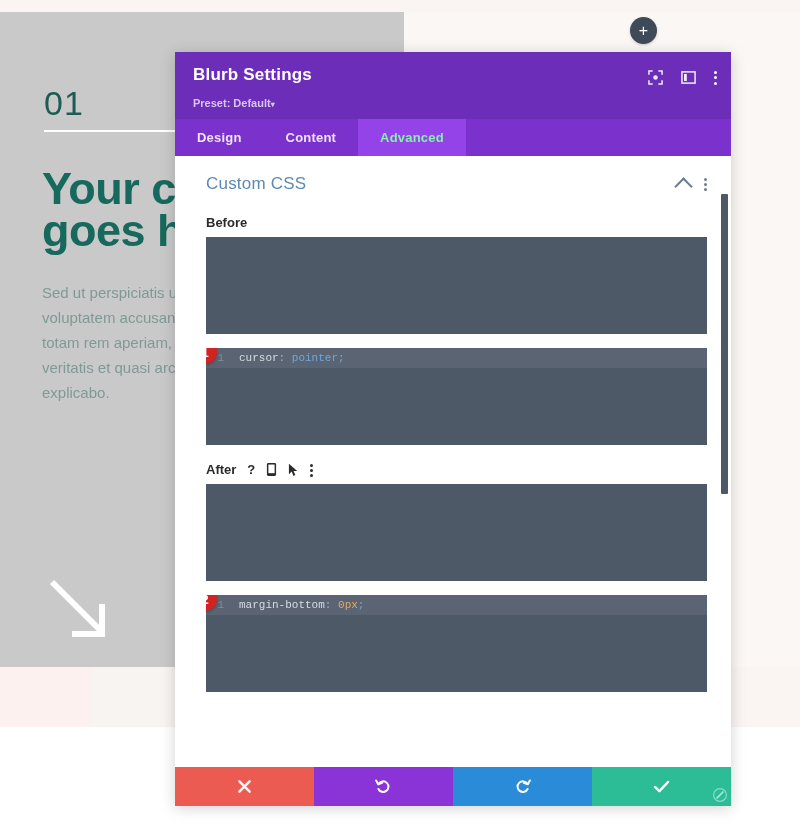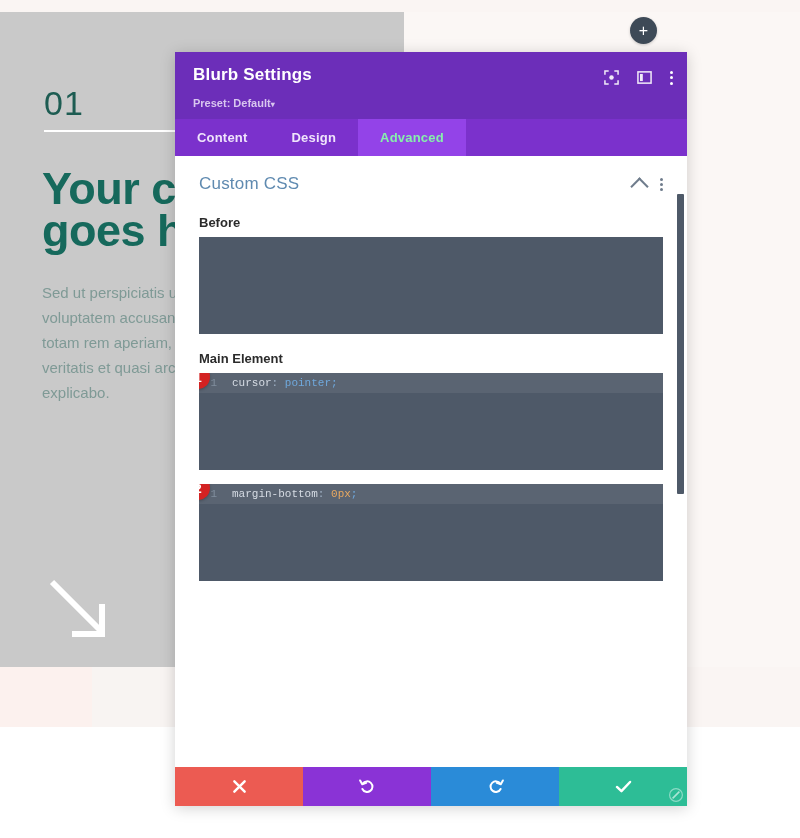--- a/index.html
+++ b/index.html
@@ -74,21 +74,21 @@
     width: 27px; height: 27px; border-radius: 50%;
     background: #3e4a57;
     display: flex; align-items: center; justify-content: center;
     color: #fff; font-size: 16px; line-height: 1;
     cursor: pointer; box-shadow: 0 1px 3px rgba(0,0,0,.2);
   }
 
   
   #modal {
     position: absolute; left: 175px; top: 52px;
-    width: 512px; height: 754px;
+    width: 556px; height: 754px;
     background: #ffffff;
     box-shadow: 0 2px 14px rgba(0,0,0,.18);
     display: flex; flex-direction: column;
     overflow: hidden;
   }
 
   .modal-header {
     background: #6c2eb9; color: #fff;
     padding: 13px 16px 10px 18px;
     position: relative; flex: none;
@@ -110,21 +110,21 @@
   }
   .tab {
     padding: 11px 22px; font-size: 13px; font-weight: bold;
     color: #efe4fb; cursor: pointer; letter-spacing: .2px;
   }
   .tab.active { background: #9343e8; color: #86efac; }
 
   .modal-body {
     flex: 1; position: relative; overflow: hidden; background: #fff;
   }
-  .body-inner { padding: 18px 24px 0 24px; }
+  .body-inner { padding: 18px 24px 0 24px; margin-left: 7px; }
 
   .section-head {
     display: flex; align-items: center; justify-content: space-between;
     margin-bottom: 18px;
   }
   .section-title {
     font-size: 17px; color: #5f8ab0; letter-spacing: .2px;
   }
   .section-actions { display: flex; align-items: center; gap: 14px; }
   .chevron-up {
@@ -240,22 +240,22 @@
       </svg>
       <span class="kebab" style="gap:2.5px">
         <i style="background:#fff;width:3px;height:3px"></i>
           <i style="background:#fff;width:3px;height:3px"></i>
           <i style="background:#fff;width:3px;height:3px"></i>
       </span>
     </div>
   </div>
 
   <div class="tabs">
+    <div class="tab">Design</div>
     <div class="tab">Content</div>
-    <div class="tab">Design</div>
     <div class="tab active">Advanced</div>
   </div>
 
   <div class="modal-body">
     <div class="body-inner">
 
       <div class="section-head">
         <div class="section-title">Custom CSS</div>
         <div class="section-actions">
           <span class="chevron-up"></span>
@@ -268,32 +268,48 @@
       </div>
 
       <div class="field">
         <div class="field-label-row">
           <span class="field-label">Before</span>
         </div>
         <div class="code-box"></div>
       </div>
 
       <div class="field">
-        <div class="field-label-row">
-          <span class="field-label">Main Element</span>
-        </div>
         <div class="code-box">
           <div class="badge">1</div>
           <div class="code-line">
             <span class="gutter">1</span>
             <span class="code-text"><span class="tok-prop">cursor</span><span class="tok-punc">: </span><span class="tok-val">pointer</span><span class="tok-val">;</span></span>
           </div>
         </div>
       </div>
 
+      <div class="field">
+        <div class="field-label-row">
+          <span class="field-label">After</span>
+          <span class="lbl-icon" style="font-size:13px;font-weight:bold;color:#2b2b2b">?</span>
+          <svg class="lbl-icon" width="11" height="15" viewBox="0 0 12 16">
+            <rect x="1" y="1" width="10" height="14" rx="1.5" fill="#2b2b2b"></rect>
+            <rect x="2.6" y="2.6" width="6.8" height="9.4" fill="#ffffff"></rect>
+          </svg>
+          <svg class="lbl-icon" width="11" height="14" viewBox="0 0 12 15">
+            <path d="M1 0.6 L1 12 L4 9.2 L6 14 L8 13 L6 8.6 L10 8.6 Z" fill="#2b2b2b"></path>
+          </svg>
+          <span class="kebab">
+              <i style="background:#2b2b2b"></i>
+              <i style="background:#2b2b2b"></i>
+              <i style="background:#2b2b2b"></i>
+            </span>
+        </div>
+        <div class="code-box"></div>
+      </div>
 
       <div class="field">
         <div class="code-box">
           <div class="badge">2</div>
           <div class="code-line">
             <span class="gutter">1</span>
             <span class="code-text"><span class="tok-prop">margin-bottom</span><span class="tok-punc">: </span><span class="tok-num">0px</span><span class="tok-val">;</span></span>
           </div>
         </div>
       </div>

